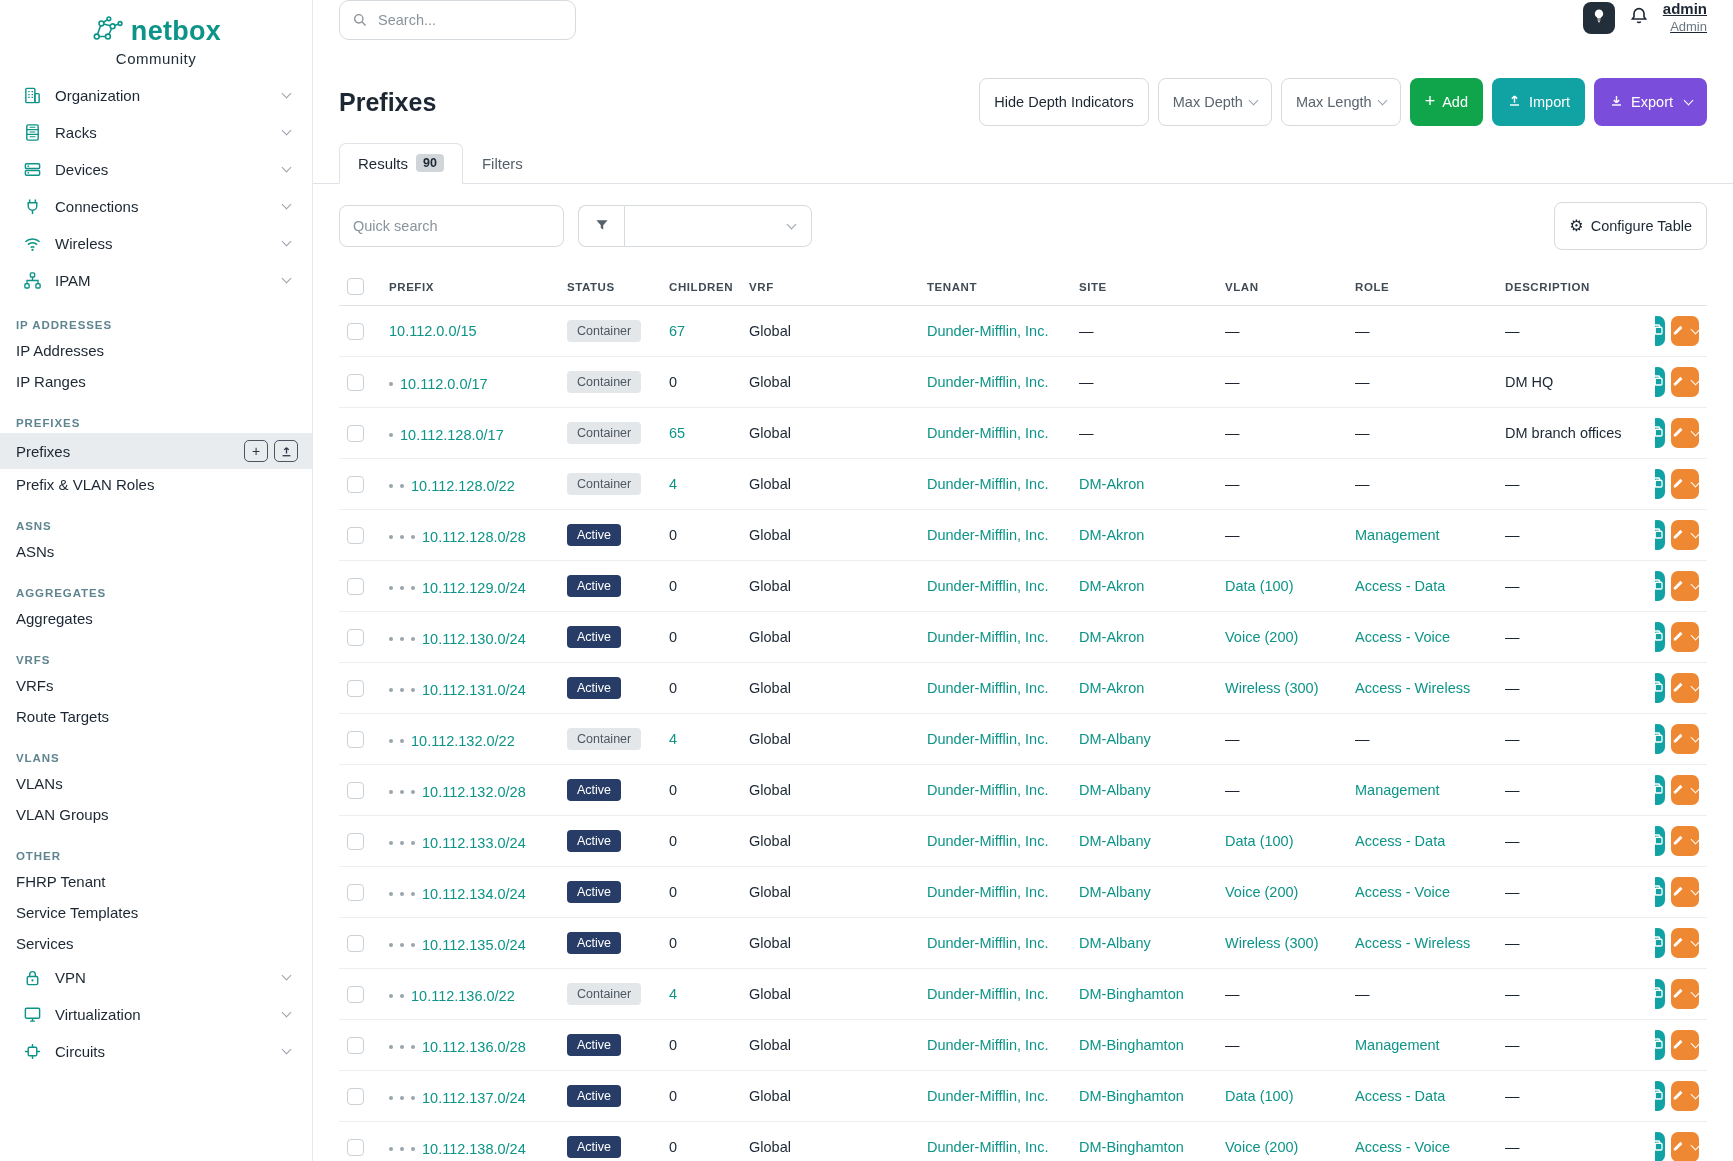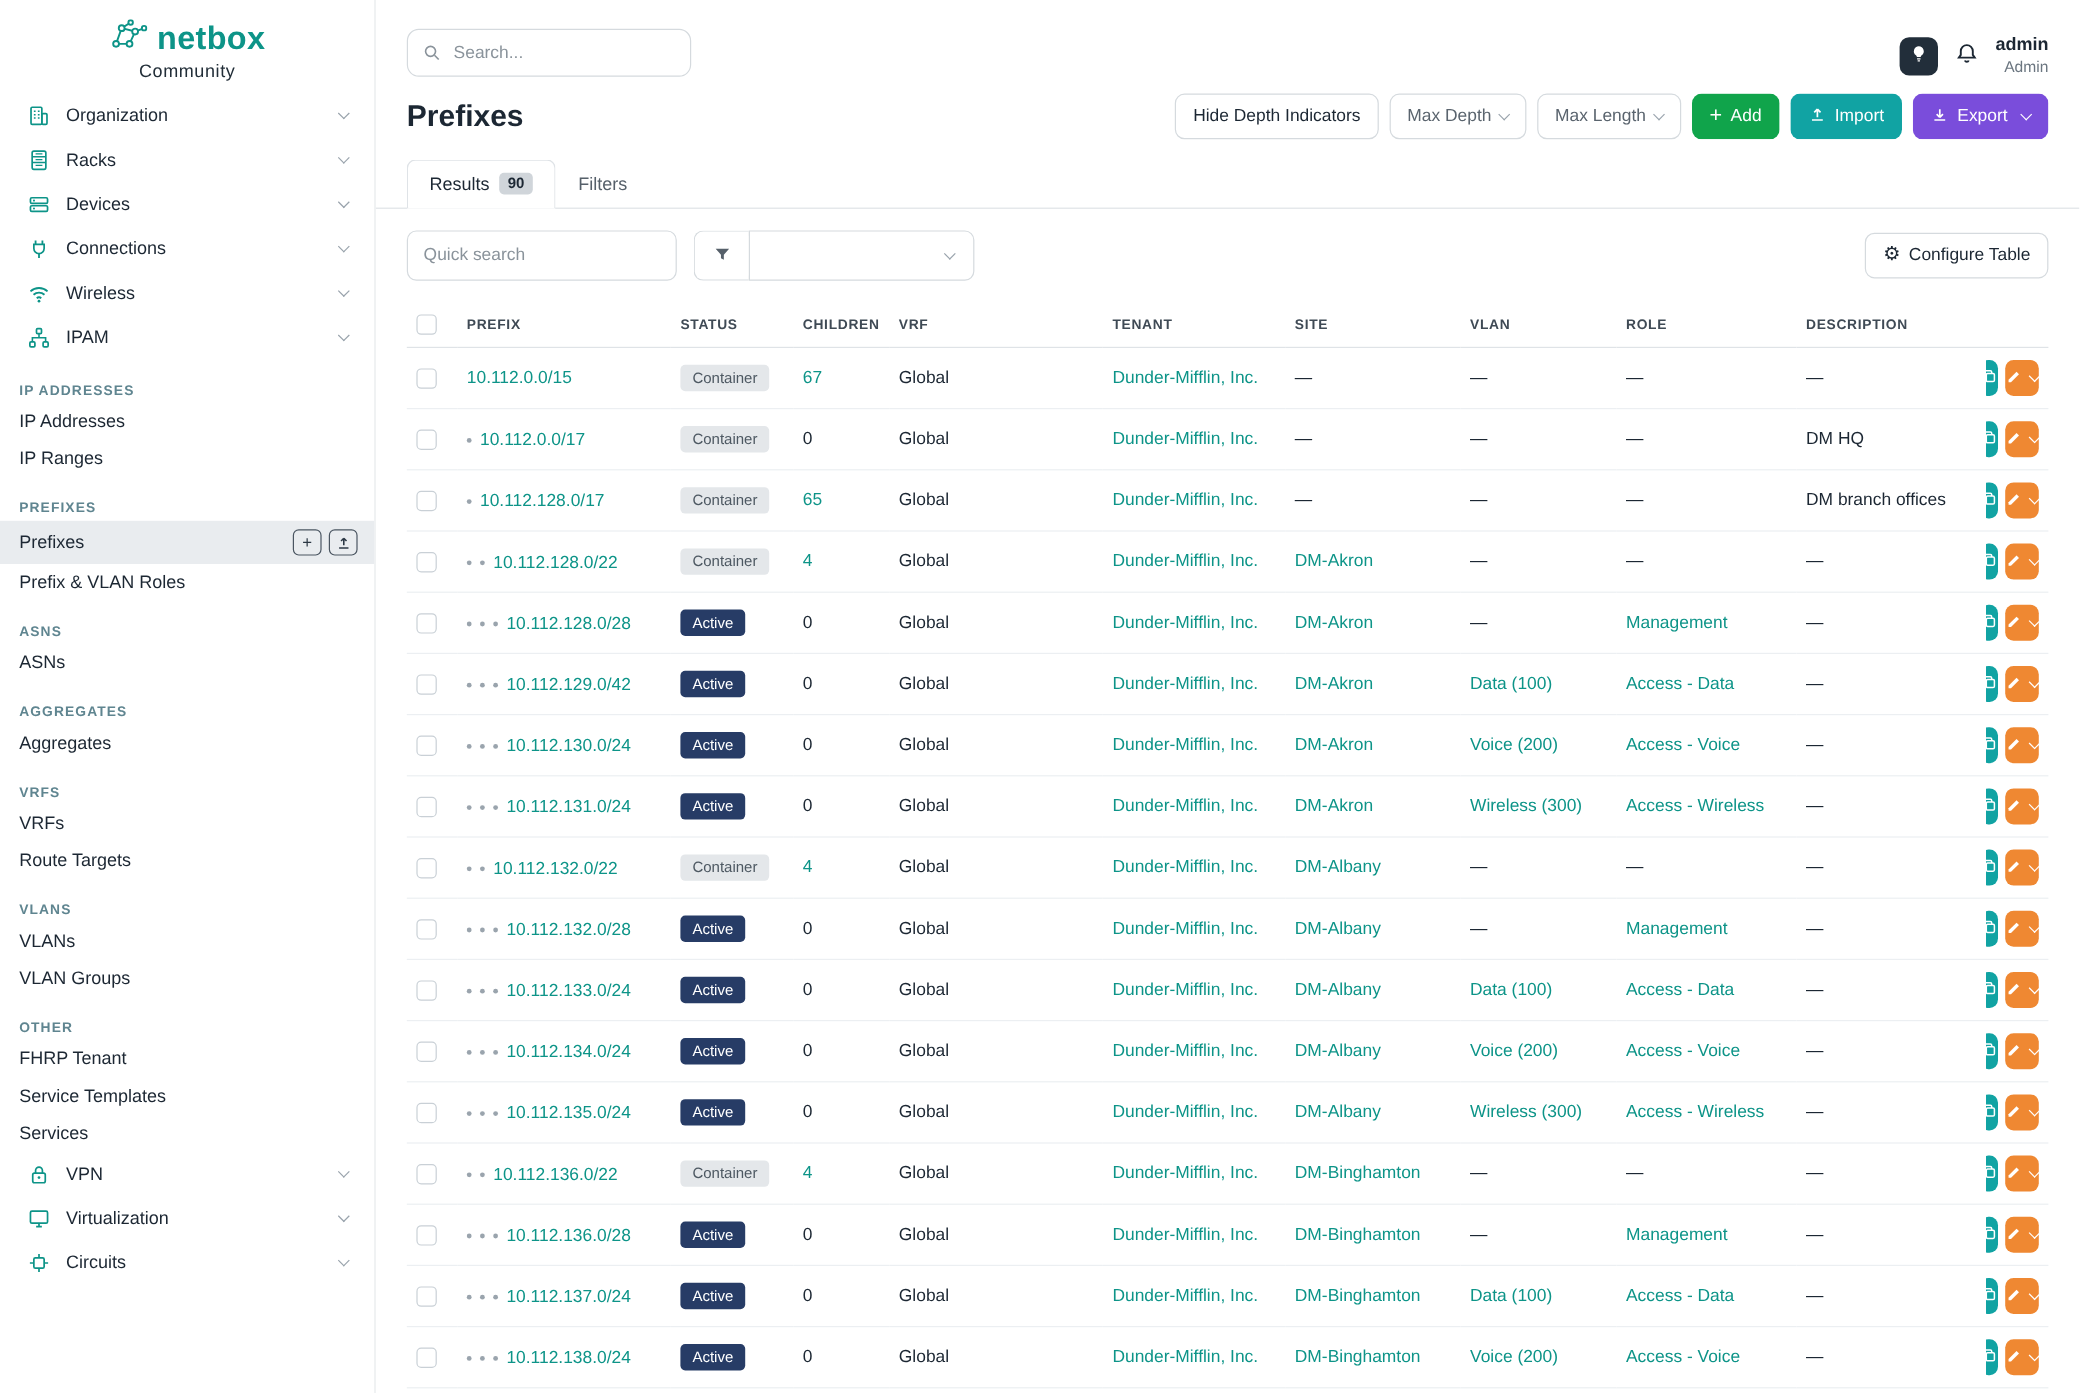--- a/index.html
+++ b/index.html
@@ -49,21 +49,21 @@
   .mini-actions { display:inline-flex; gap:6px; }
   .mini-btn {
     width:24px; height:22px; border:1px solid #4a5561; border-radius:5px;
     background:transparent; color:#2b3744; font-size:14px; line-height:1;
     display:inline-flex; align-items:center; justify-content:center; cursor:pointer;
   }
 
   
   .main { flex:1; display:flex; flex-direction:column; overflow:hidden; }
 
-  .topbar { height:64px; display:flex; align-items:flex-end; padding:0 26px; }
+  .topbar { height:64px; display:flex; align-items:flex-start; padding:0 26px;text-decoration:underline; }
   .search-wrap { position:relative; }
   .search-wrap svg { position:absolute; left:13px; top:12px; }
   .global-search {
     width:237px; height:40px; border:1px solid #d5dade; border-radius:10px;
     padding:0 12px 0 38px; font-size:14.5px; color:#1c2733; outline:none;
     font-family:"Liberation Sans", sans-serif;
   }
   .global-search::placeholder { color:#8a939b; }
   .top-right { margin-left:auto; display:flex; align-items:center; gap:14px; }
   .bulb-btn {
@@ -72,21 +72,21 @@
   }
   .bell-btn { border:none; background:none; cursor:pointer; display:flex; }
   .user { text-align:right; line-height:1.25; }
   .user-name { font-weight:700; font-size:15px; }
   .user-role { font-size:13px; color:#6b7680; }
 
   .page-head { display:flex; align-items:center; padding:14px 26px 16px; }
   .page-title { font-size:25px; font-weight:700; }
   .head-actions { margin-left:auto; display:flex; align-items:center; gap:9px; }
   .btn {
-    height:38px; border-radius:8px; font-size:14.5px; cursor:pointer;
+    height:48px; border-radius:8px; font-size:14.5px; cursor:pointer;
     display:inline-flex; align-items:center; gap:7px; padding:0 14px;
     font-family:"Liberation Sans", sans-serif; border:1px solid transparent;
   }
   .btn.outline { background:#fff; border-color:#d5dade; color:#1c2733; }
   .btn.outline.muted { color:#5a646e; }
   .btn.add { background:#10a44b; color:#fff; font-weight:500; }
   .btn.import { background:#11a3a3; color:#fff; font-weight:500; }
   .btn.export { background:#7a4ddb; color:#fff; font-weight:500; }
   .plus-glyph { font-size:18px; font-weight:500; margin-top:-2px; }
 
@@ -622,21 +622,21 @@
                     <span class="chev chev-white"></span>
                   </button>
                 </span></td>
             </tr>
             <tr>
               <td class="col-cb"><input class="cb" type="checkbox" style=""></td>
               <td class="cell-prefix"><span class="prefix-wrap">
                   <span class="depth-dot"></span>
                   <span class="depth-dot"></span>
                   <span class="depth-dot"></span>
-                  <a class="lnk" href="#">10.112.129.0/42</a>
+                  <a class="lnk" href="#">10.112.129.0/24</a>
                 </span></td>
               <td><span class="badge badge-active">Active</span></td>
               <td>0</td>
               <td>Global</td>
               <td><a class="lnk" href="#">Dunder-Mifflin, Inc.</a></td>
               <td><a class="lnk" href="#">DM-Akron</a></td>
               <td><a class="lnk" href="#">Data (100)</a></td>
               <td><a class="lnk" href="#">Access - Data</a></td>
               <td>—</td>
               <td class="col-actions"><span class="action-group">

